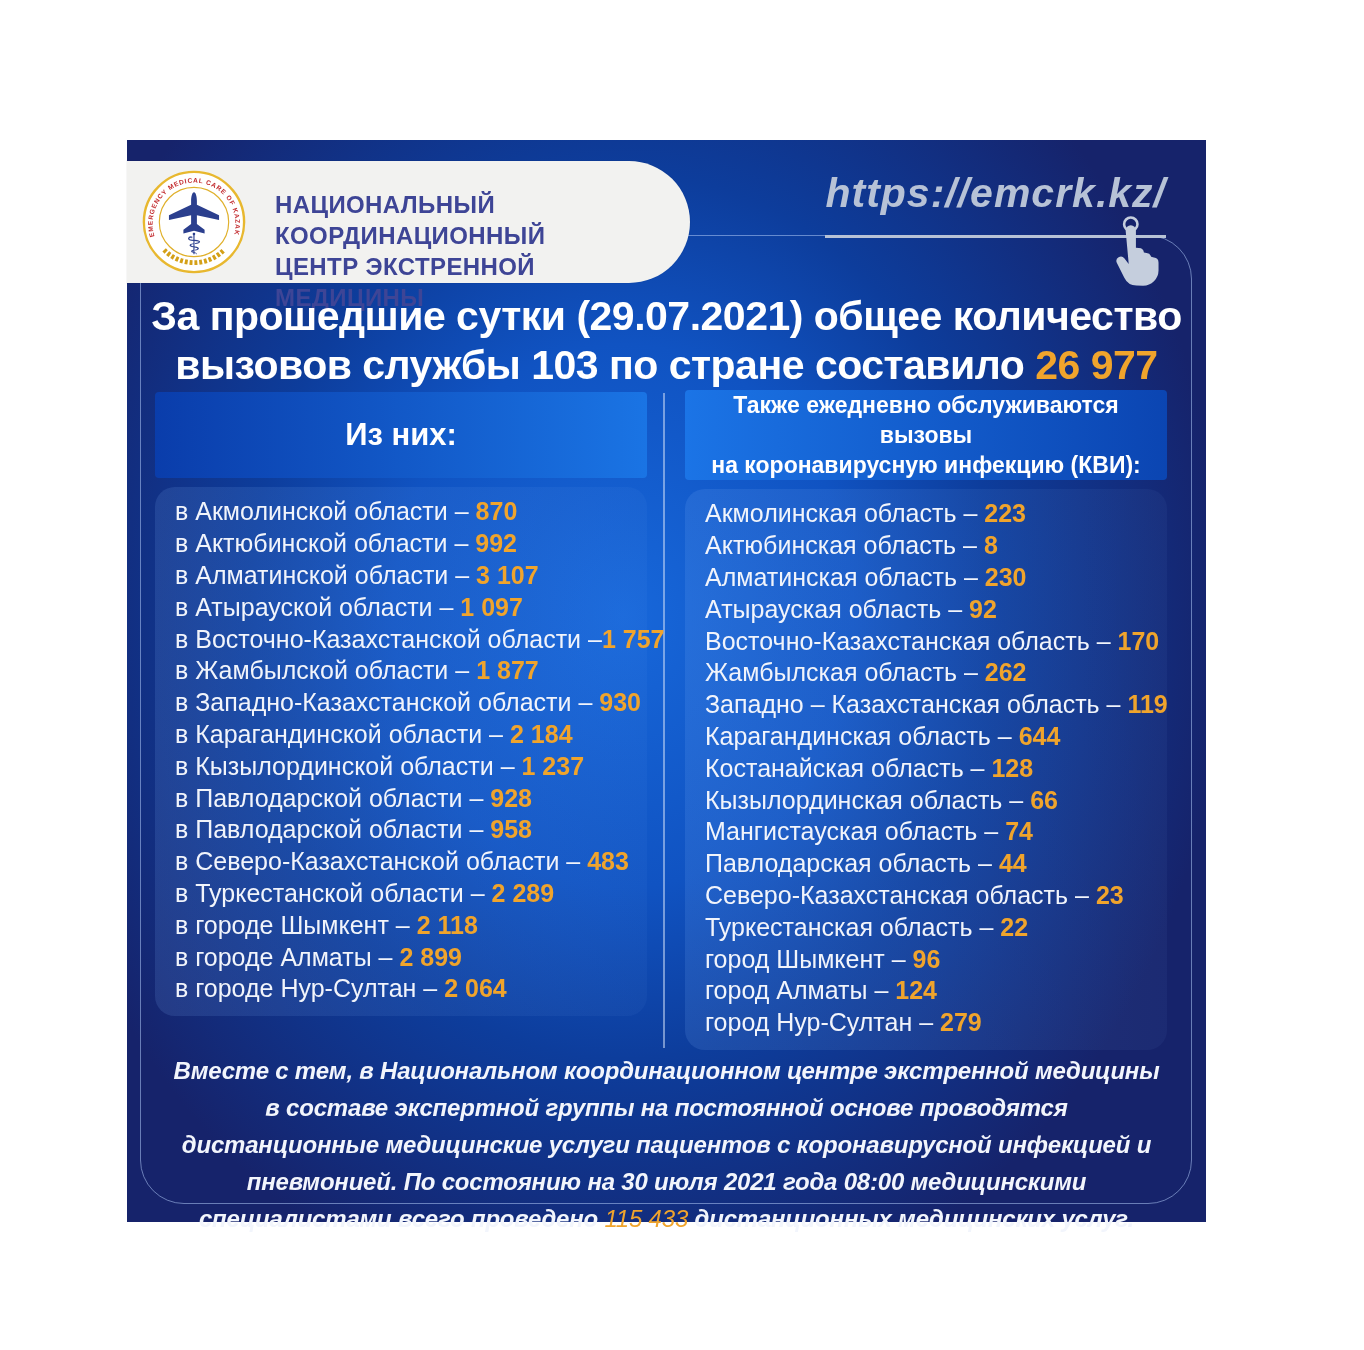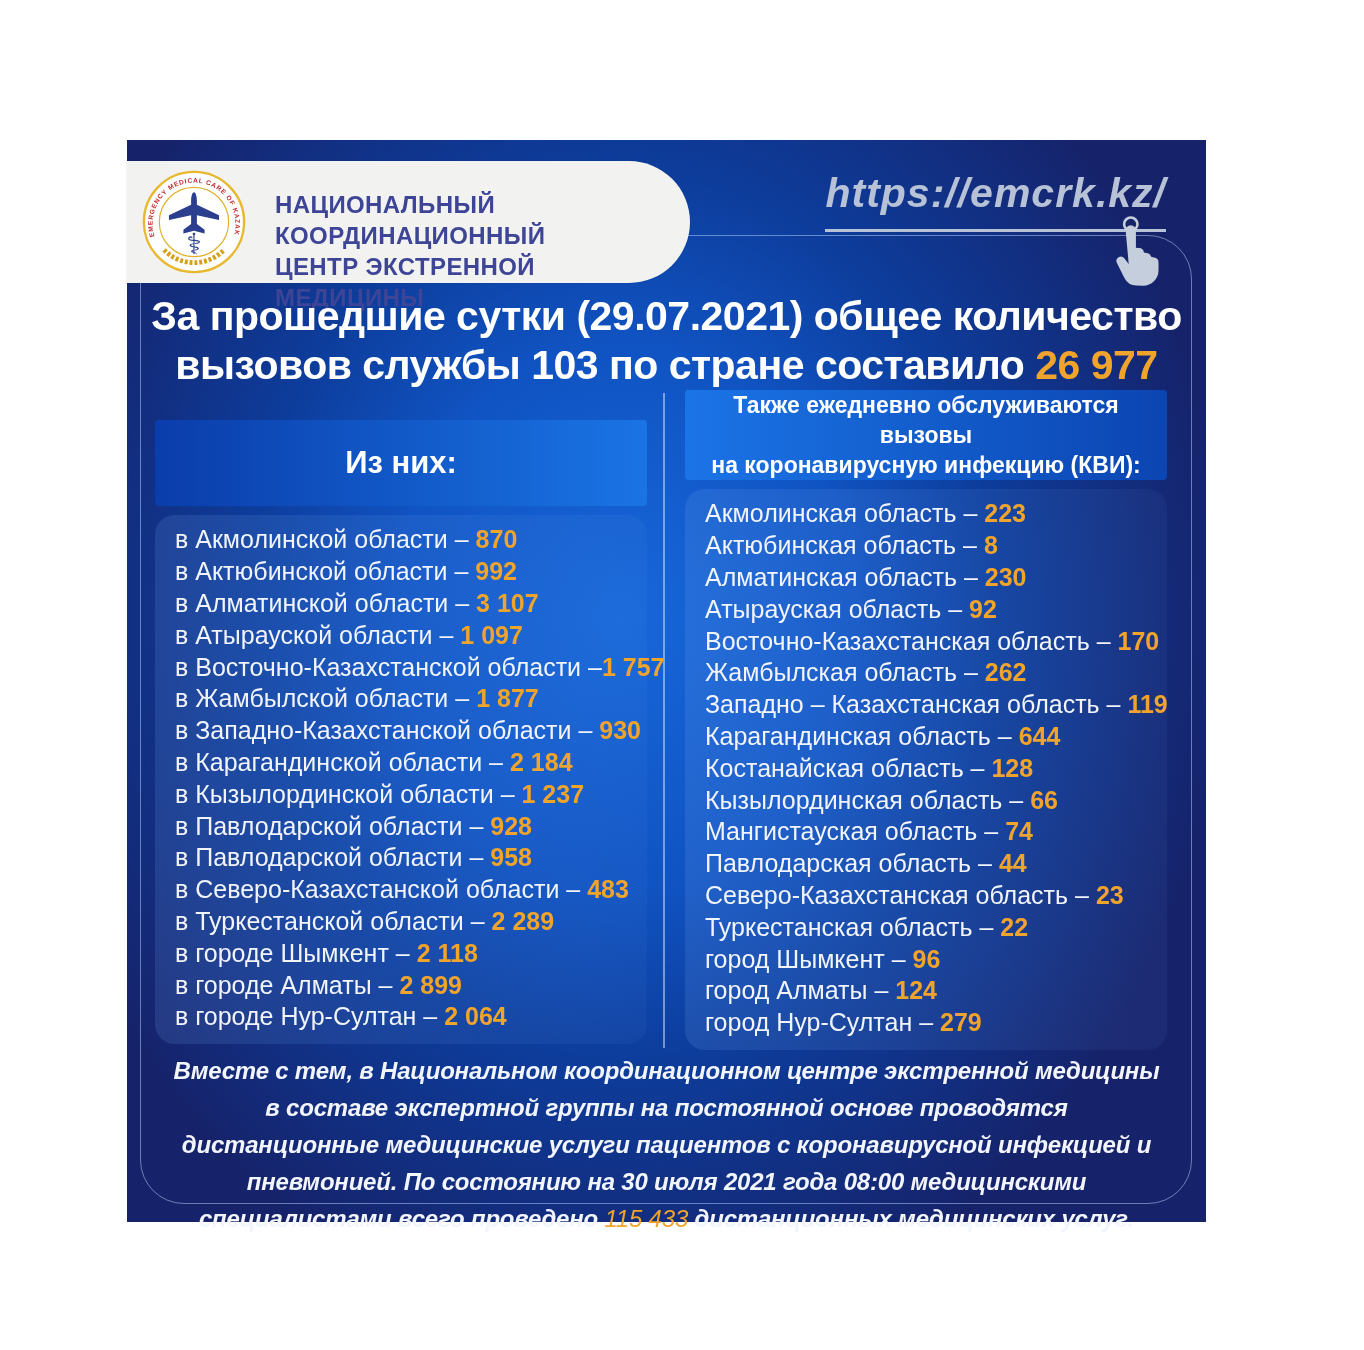--- a/index.html
+++ b/index.html
@@ -15,35 +15,35 @@
                background:rgba(205,220,245,0.55);}
   
   .badge{position:absolute;left:0;top:21px;width:563px;height:122px;background:#f2f2f0;
          border-radius:0 61px 61px 0;box-shadow:0 0 0 1px rgba(0,0,0,0.03);}
   .logo{position:absolute;left:14px;top:8px;}
   .org-name{position:absolute;left:148px;top:28px;color:#3e4596;font-weight:700;
             font-size:24px;line-height:31px;letter-spacing:0.4px;}
   
   .url-wrap{position:absolute;right:40px;top:30px;text-align:right;}
   .url{display:inline-block;font-size:41px;font-weight:700;font-style:italic;color:#b7c2d6;
-       text-decoration:none;border-bottom:3px solid #b7c2d6;padding-bottom:12px;letter-spacing:1px;}
+       text-decoration:none;border-bottom:3px solid #b7c2d6;padding-bottom:18px;letter-spacing:1px;}
   .hand{position:absolute;right:-4px;top:46px;}
   
   .title{position:absolute;left:0;right:0;top:152px;text-align:center;color:#ffffff;
          font-size:41px;font-weight:700;line-height:49px;letter-spacing:-0.5px;}
   .accent{color:#f0a42c;}
   .bold{font-weight:400;}
   
   .col{position:absolute;}
   .col.left{left:28px;top:252px;width:492px;}
   .col.right{left:558px;top:250px;width:482px;}
   .col-head{border-radius:4px;color:#ffffff;display:flex;flex-direction:column;
             align-items:center;justify-content:center;text-align:center;}
   .left-head{height:86px;background:linear-gradient(90deg,#0a3dab 0%,#1a74e4 100%);
-             font-size:31px;font-weight:700;margin-top:28px;}
+             font-size:31px;font-weight:700;}
   .right-head{height:90px;background:linear-gradient(90deg,#1b74e6 0%,#0b45b2 100%);
               font-size:23px;font-weight:700;line-height:30px;}
   .list{margin-top:9px;border-radius:20px;padding:9px 0 11px 20px;
         background:linear-gradient(90deg,rgba(135,185,255,0.14),rgba(135,185,255,0.05));}
   .row{height:31.8px;display:flex;align-items:center;font-size:25px;color:#f1f4fb;white-space:pre;}
   .row .num{color:#f0a42c;font-weight:700;}
   
   .footer{position:absolute;left:42px;right:42px;top:912px;text-align:center;color:#f2f5fc;
           font-size:24px;font-style:italic;font-weight:700;line-height:37px;letter-spacing:-0.2px;}
 </style>

